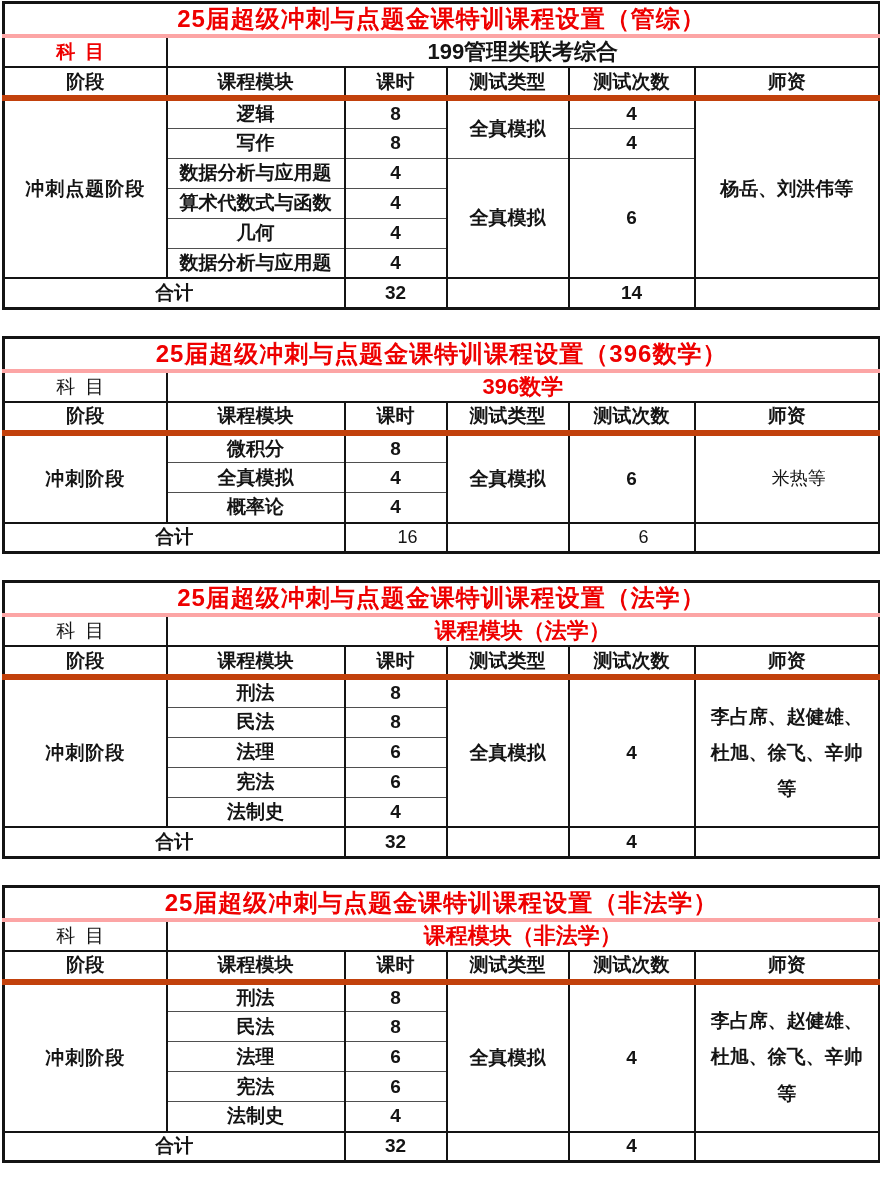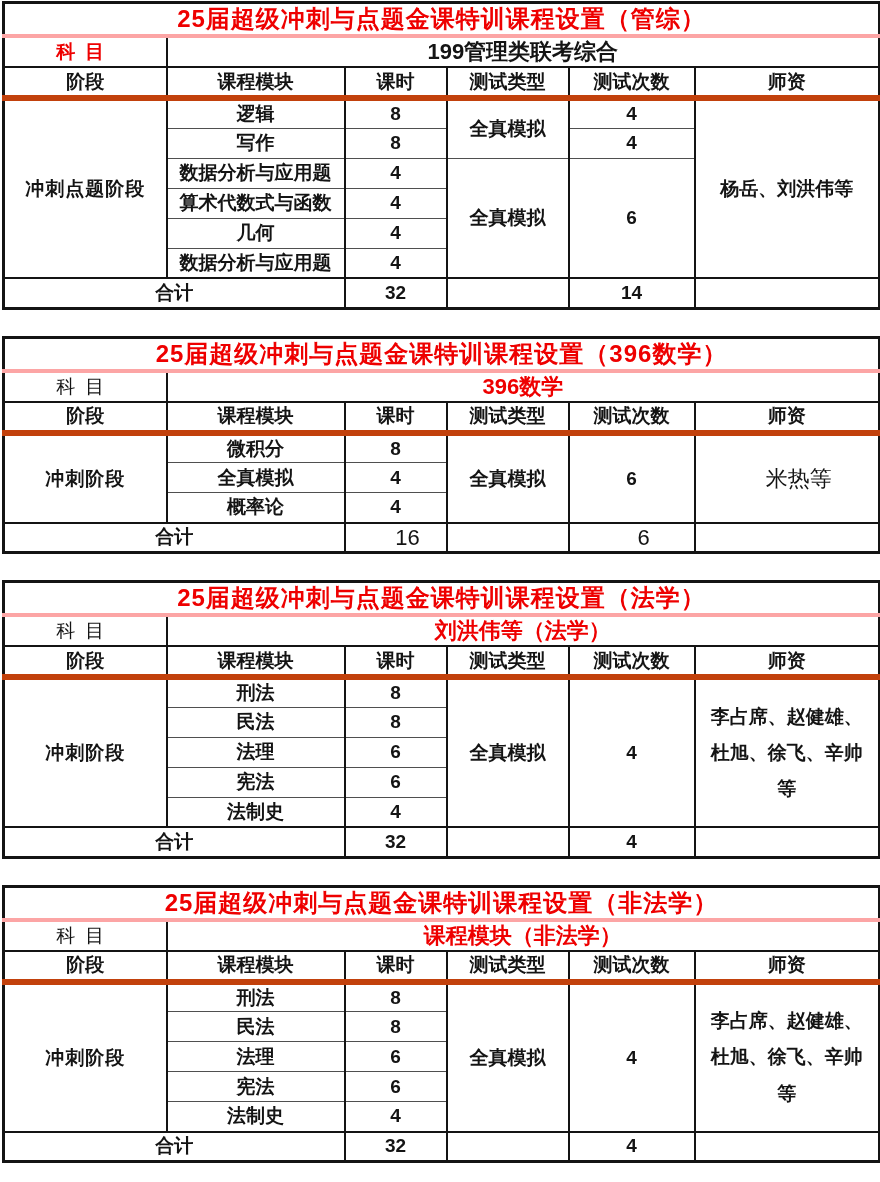--- a/index.html
+++ b/index.html
@@ -31,21 +31,21 @@
   tr.subject-row, tr.header-row { height: 31px; }
   tr.title-row td { border-bottom: 2px solid #141414; }
   tr.subject-row td { border-top: 4px solid #fca5a5; border-bottom: 2.5px solid #141414; text-align: center; }
   tr.header-row td { border-bottom: 6px solid #c2410c; }
   tr.total-row td { border-top: 2.5px solid #141414; }
   .c-title { color: #ee0000; font-size: 24px; letter-spacing: 1px; }
   .c-sub-label { letter-spacing: 10px; }
   .c-sub-value { font-size: 22px; }
   .red { color: #ee0000; }
   .regular, .light { font-weight: 400; }
-  .light { font-size: 22px; padding-left: 27px; }
+  .light { font-size: 18px; padding-left: 27px; }
   .c-teacher { line-height: 1.9; white-space: pre-line; }
   .c-stage { letter-spacing: 1px; }
 </style>
 </head>
 <body>
 
 <div class="page">
   <table class="course-table">
       <colgroup>
         <col style="width: 163px;">
@@ -169,21 +169,21 @@
         <col style="width: 122px;">
         <col style="width: 126px;">
         <col style="width: 185px;">
       </colgroup>
       <tbody>
         <tr class="title-row">
           <td class="c-title" colspan="6">25届超级冲刺与点题金课特训课程设置（法学）</td>
         </tr>
         <tr class="subject-row">
           <td class="c-sub-label regular">科目</td>
-          <td class="c-sub-value red" colspan="5">刘洪伟等（法学）</td>
+          <td class="c-sub-value red" colspan="5">课程模块（法学）</td>
         </tr>
         <tr class="header-row">
           <td class="c-head">阶段</td>
           <td class="c-head">课程模块</td>
           <td class="c-head">课时</td>
           <td class="c-head">测试类型</td>
           <td class="c-head">测试次数</td>
           <td class="c-head">师资</td>
         </tr>
         <tr class="data-row">

